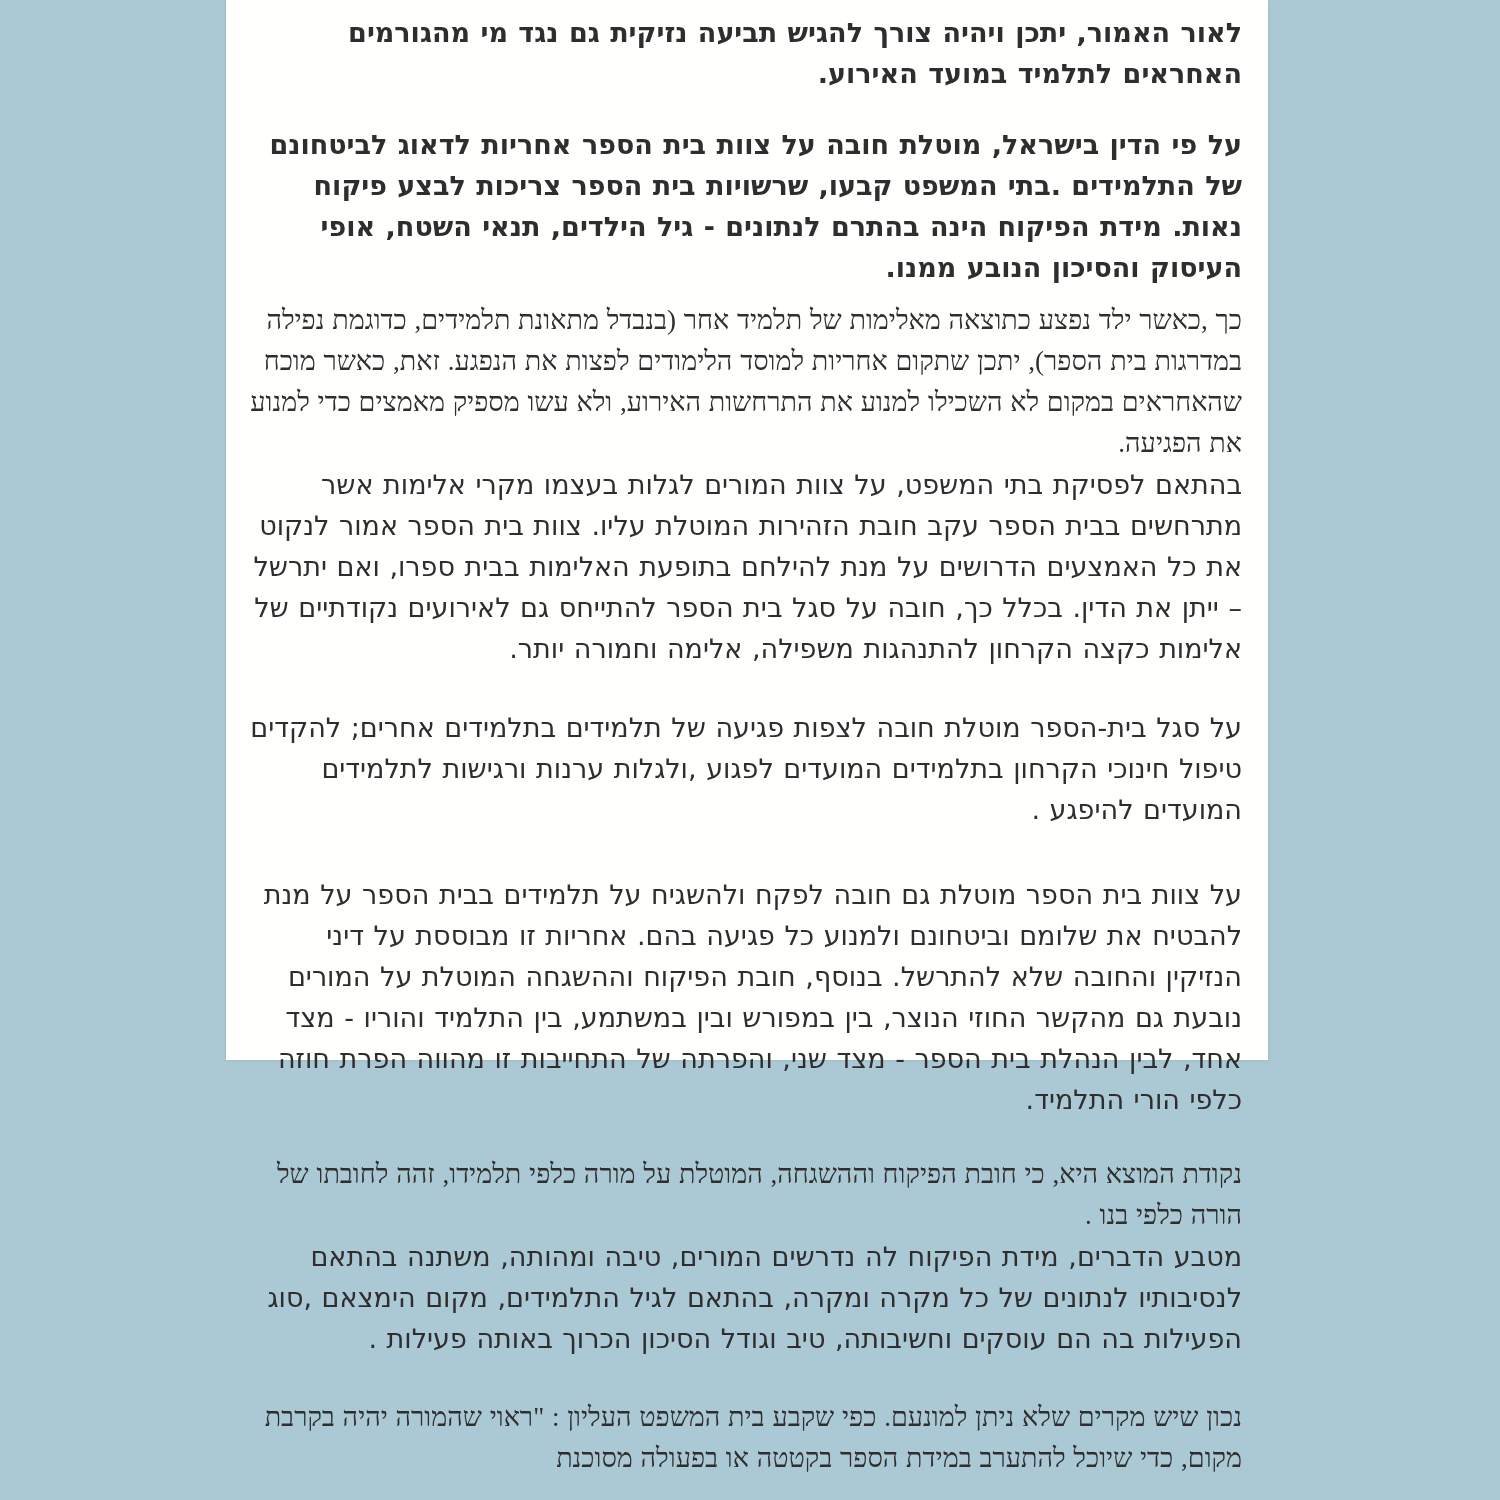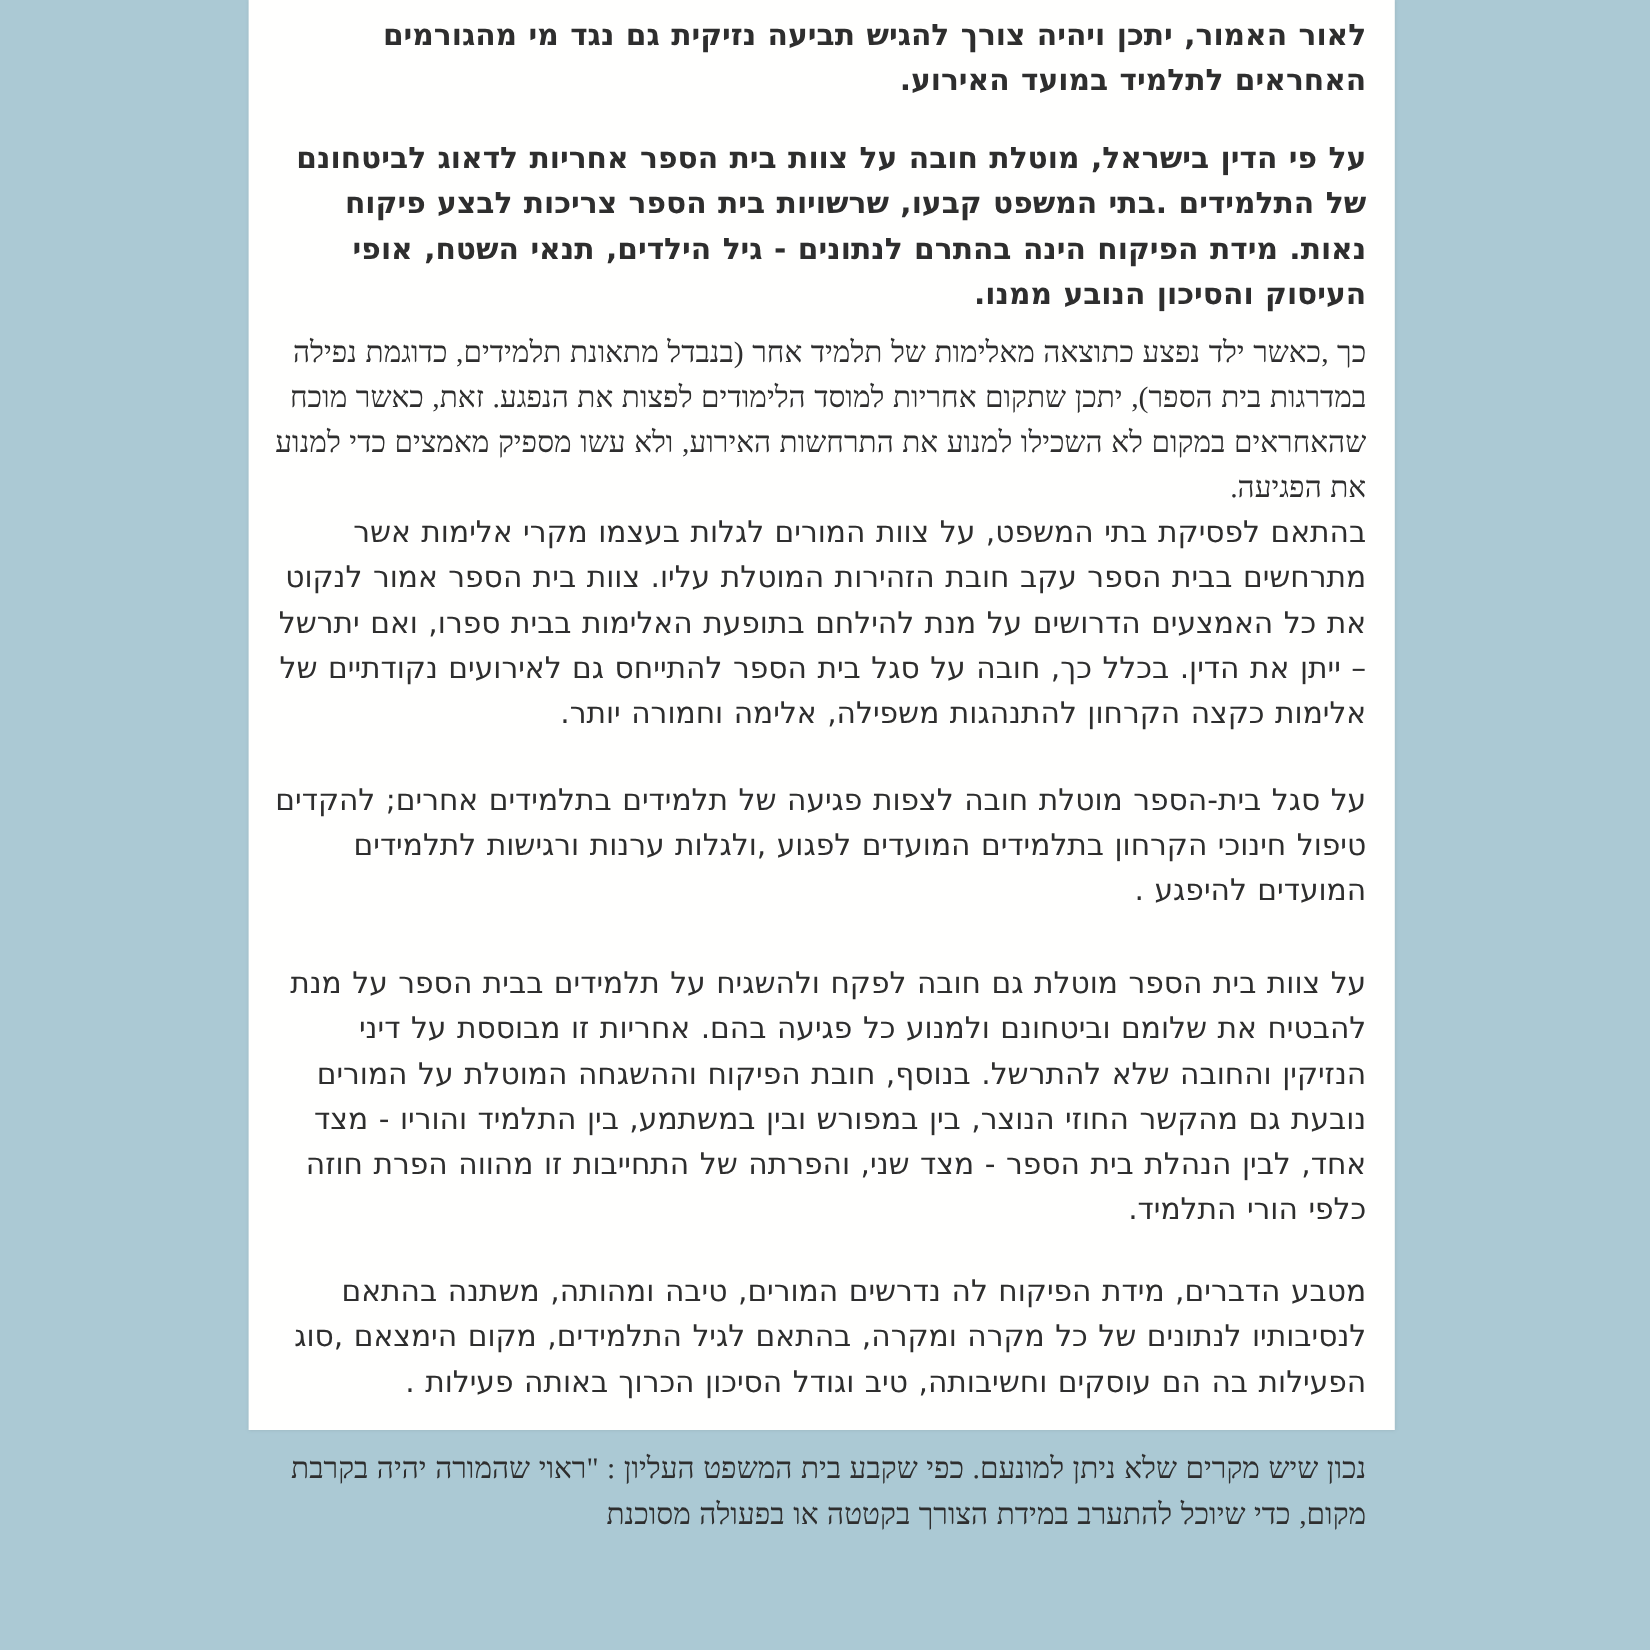--- a/index.html
+++ b/index.html
@@ -12,21 +12,21 @@
     position: relative;
     background: #abc9d4;
     overflow: hidden;
     font-family: "DejaVu Sans", "Liberation Sans", sans-serif;
   }
   .page {
     position: absolute;
     left: 226px;
     top: 0;
     width: 1042px;
-    height: 1300px;
+    height: 1060px;
     background: #fffffe;
     box-sizing: border-box;
     padding: 12px 26px 0 24px;
     direction: rtl;
     text-align: right;
     color: #2e2e2e;
     font-size: 27px;
     line-height: 41px;
     box-shadow: 0 0 3px rgba(120,140,150,0.35);
   }
@@ -47,15 +47,16 @@
 </head>
 <body>
 
 <div class="page">
   <p class="title-para">לאור האמור, יתכן ויהיה צורך להגיש תביעה נזיקית גם נגד מי מהגורמים האחראים לתלמיד במועד האירוע.</p>
   <p class="mb-12">על פי הדין בישראל, מוטלת חובה על צוות בית הספר אחריות לדאוג לביטחונם של התלמידים .בתי המשפט קבעו, שרשויות בית הספר צריכות לבצע פיקוח נאות. מידת הפיקוח הינה בהתרם לנתונים - גיל הילדים, תנאי השטח, אופי העיסוק והסיכון הנובע ממנו.</p>
   <p class="mb-0">כך ,כאשר ילד נפצע כתוצאה מאלימות של תלמיד אחר (בנבדל מתאונת תלמידים, כדוגמת נפילה במדרגות בית הספר), יתכן שתקום אחריות למוסד הלימודים לפצות את הנפגע. זאת, כאשר מוכח שהאחראים במקום לא השכילו למנוע את התרחשות האירוע, ולא עשו מספיק מאמצים כדי למנוע את הפגיעה.</p>
   <p class="mb-38">בהתאם לפסיקת בתי המשפט, על צוות המורים לגלות בעצמו מקרי אלימות אשר מתרחשים בבית הספר עקב חובת הזהירות המוטלת עליו. צוות בית הספר אמור לנקוט את כל האמצעים הדרושים על מנת להילחם בתופעת האלימות בבית ספרו, ואם יתרשל – ייתן את הדין. בכלל כך, חובה על סגל בית הספר להתייחס גם לאירועים נקודתיים של אלימות כקצה הקרחון להתנהגות משפילה, אלימה וחמורה יותר.</p>
   <p class="mb-44">על סגל בית-הספר מוטלת חובה לצפות פגיעה של תלמידים בתלמידים אחרים; להקדים טיפול חינוכי הקרחון בתלמידים המועדים לפגוע ,ולגלות ערנות ורגישות לתלמידים המועדים להיפגע .</p>
   <p class="mb-34">על צוות בית הספר מוטלת גם חובה לפקח ולהשגיח על תלמידים בבית הספר על מנת להבטיח את שלומם וביטחונם ולמנוע כל פגיעה בהם. אחריות זו מבוססת על דיני הנזיקין והחובה שלא להתרשל. בנוסף, חובת הפיקוח וההשגחה המוטלת על המורים נובעת גם מהקשר החוזי הנוצר, בין במפורש ובין במשתמע, בין התלמיד והוריו - מצד אחד, לבין הנהלת בית הספר - מצד שני, והפרתה של התחייבות זו מהווה הפרת חוזה כלפי הורי התלמיד.</p>
+  <p class="mb-0">נקודת המוצא היא, כי חובת הפיקוח וההשגחה, המוטלת על מורה כלפי תלמידו, זהה לחובתו של הורה כלפי בנו .</p>
   <p class="mb-38">מטבע הדברים, מידת הפיקוח לה נדרשים המורים, טיבה ומהותה, משתנה בהתאם לנסיבותיו לנתונים של כל מקרה ומקרה, בהתאם לגיל התלמידים, מקום הימצאם ,סוג הפעילות בה הם עוסקים וחשיבותה, טיב וגודל הסיכון הכרוך באותה פעילות .</p>
-  <p class="mb-0">נכון שיש מקרים שלא ניתן למונעם. כפי שקבע בית המשפט העליון : "ראוי שהמורה יהיה בקרבת מקום, כדי שיוכל להתערב במידת הצורך בקטטה או בפעולה מסוכנת</p>
+  <p class="mb-0">נכון שיש מקרים שלא ניתן למונעם. כפי שקבע בית המשפט העליון : "ראוי שהמורה יהיה בקרבת מקום, כדי שיוכל להתערב במידת הספר בקטטה או בפעולה מסוכנת</p>
 </div>
 
 </body></html>

